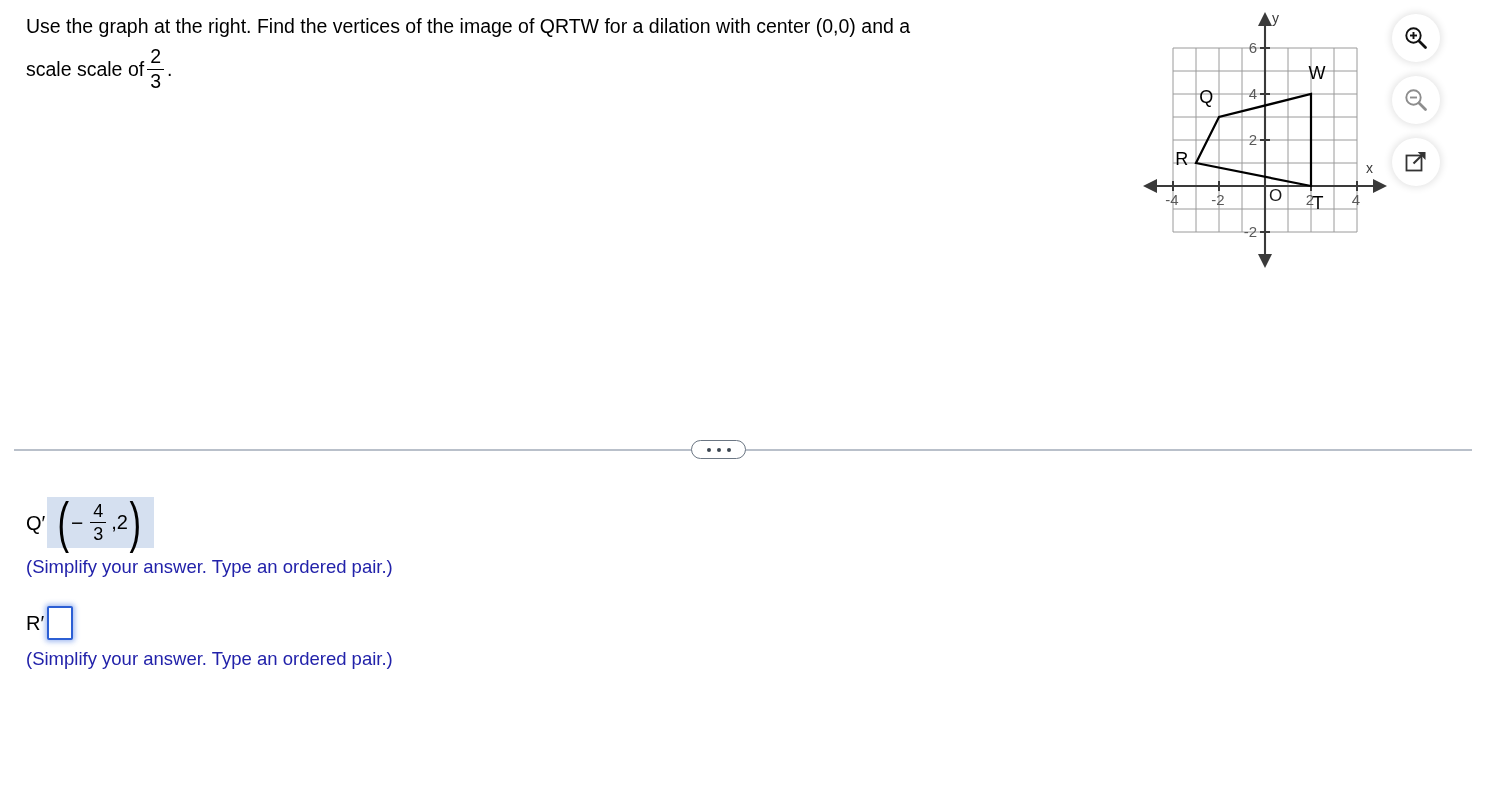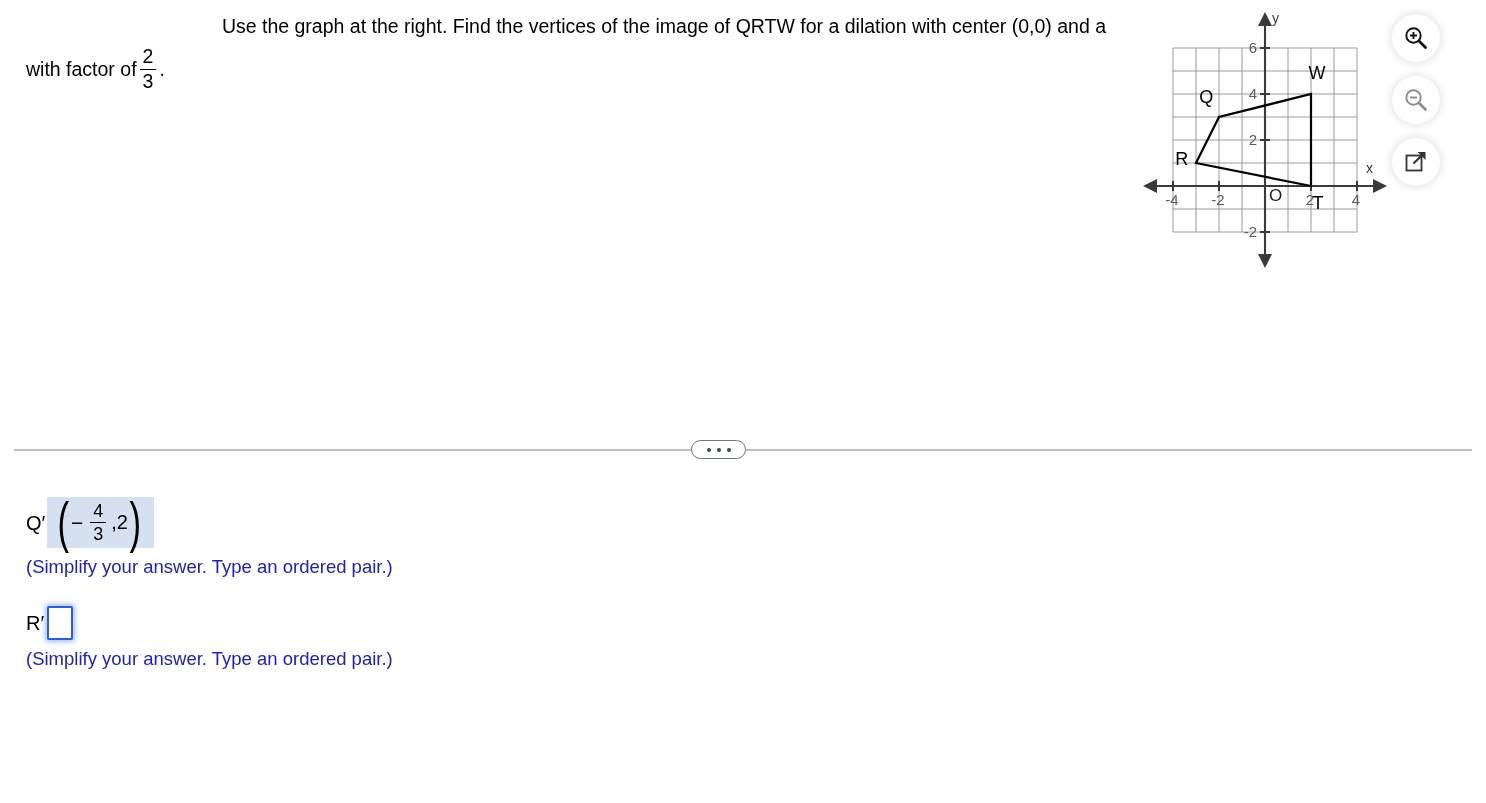--- a/index.html
+++ b/index.html
@@ -21,21 +21,21 @@
   
   .question-block {
     position: absolute;
     left: 26px;
     top: 12px;
     width: 1080px;
     font-size: 19.5px;
     color: #000000;
     line-height: 1.45;
   }
-  .qline { display: block; white-space: nowrap; text-align: right; }
+  .qline { display: block; white-space: nowrap; }
   .qline2 { margin-top: 7px; display: flex; align-items: center; }
 
   .frac {
     display: inline-flex;
     flex-direction: column;
     align-items: center;
     vertical-align: middle;
     margin: 0 3px;
     line-height: 1;
     font-size: 19.5px;
@@ -177,21 +177,21 @@
   }
 </style>
 </head>
 <body>
 
 <div id="page">
 
   <div class="question-block">
     <span class="qline">Use the graph at the right. Find the vertices of the image of QRTW for a dilation with center (0,0) and a</span>
     <span class="qline2">
-      <span>with factor of</span>
+      <span>scale scale of</span>
       <span class="frac">
         <span class="num">2</span>
         <span class="bar"></span>
         <span class="den">3</span>
       </span>
       <span>.</span>
     </span>
   </div>
 
   <div class="graph-wrap">

